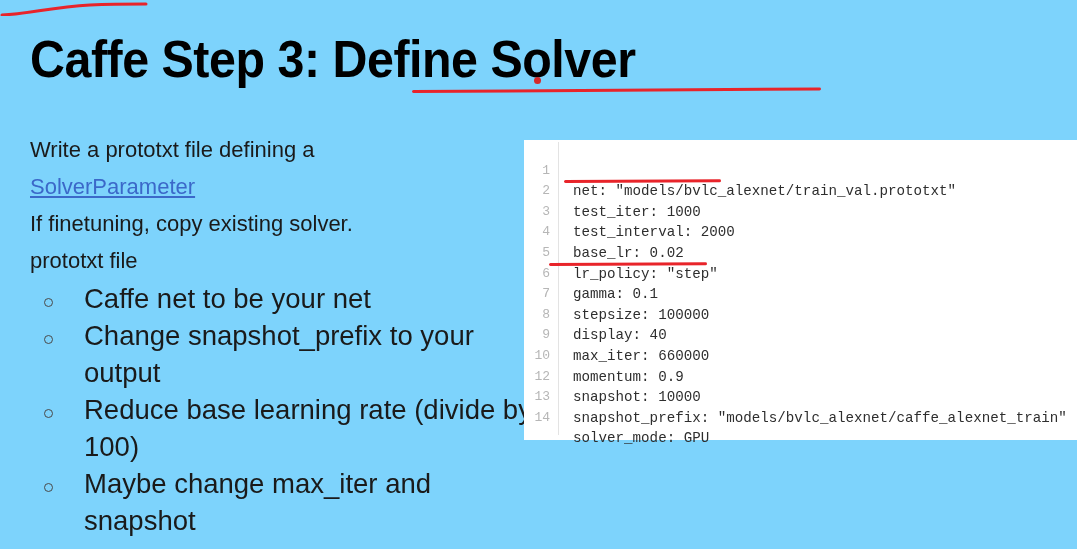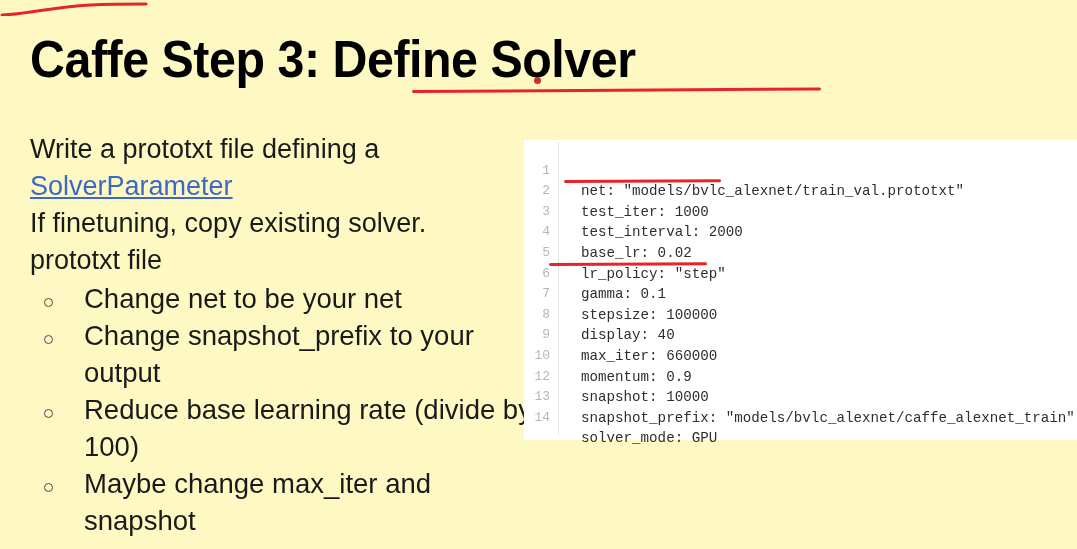--- a/index.html
+++ b/index.html
@@ -4,21 +4,21 @@
 <style>
   html, body {
     margin: 0;
     padding: 0;
     background: #ffffff;
   }
   #slide {
     position: relative;
     width: 1077px;
     height: 549px;
-    background: #fef9c3;
+    background: #7dd3fc;
     overflow: hidden;
     font-family: "Liberation Sans", sans-serif;
   }
 
   
   #title {
     position: absolute;
     left: 30px;
     top: 28px;
     font-family: "Liberation Sans", sans-serif;
@@ -51,21 +51,21 @@
     border-radius: 50%;
     background: #d42a2a;
   }
 
   
   #body-text {
     position: absolute;
     left: 30px;
     top: 131px;
     width: 480px;
-    font-size: 27px;
+    font-size: 22px;
     line-height: 37px;
     color: #1a1a1a;
   }
   #body-text .para {
     white-space: pre-wrap;
   }
   #solver-link {
     color: #3b68c9;
     text-decoration: underline;
     text-underline-offset: 2px;
@@ -137,21 +137,21 @@
     position: absolute;
     left: 0;
     width: 26px;
     text-align: right;
     color: #b6b6b6;
     font-family: "Liberation Mono", "DejaVu Sans Mono", monospace;
     font-size: 13px;
   }
   .code-line .src {
     position: absolute;
-    left: 57px;
+    left: 49px;
     color: #2e2e2e;
   }
 
   
   .annot {
     position: absolute;
     background: #e8242a;
     border-radius: 2px;
     pointer-events: none;
   }
@@ -191,21 +191,21 @@
   <div id="body-text">
     <div class="para"><span>Write a prototxt file defining a </span><br><span id="solver-link">SolverParameter</span></div>
     <div class="para">If finetuning, copy existing solver.
 prototxt file</div>
   </div>
 
   <div id="bullets">
 
     <div class="bullet-row">
       <span class="bullet-mark"><i></i></span>
-      <span class="bullet-text">Change net to be your net</span>
+      <span class="bullet-text">Caffe net to be your net</span>
     </div>
 
     <div class="bullet-row">
       <span class="bullet-mark"><i></i></span>
       <span class="bullet-text">Change snapshot_prefix to your output</span>
     </div>
 
     <div class="bullet-row">
       <span class="bullet-mark"><i></i></span>
       <span class="bullet-text">Reduce base learning rate (divide by 100)</span>

